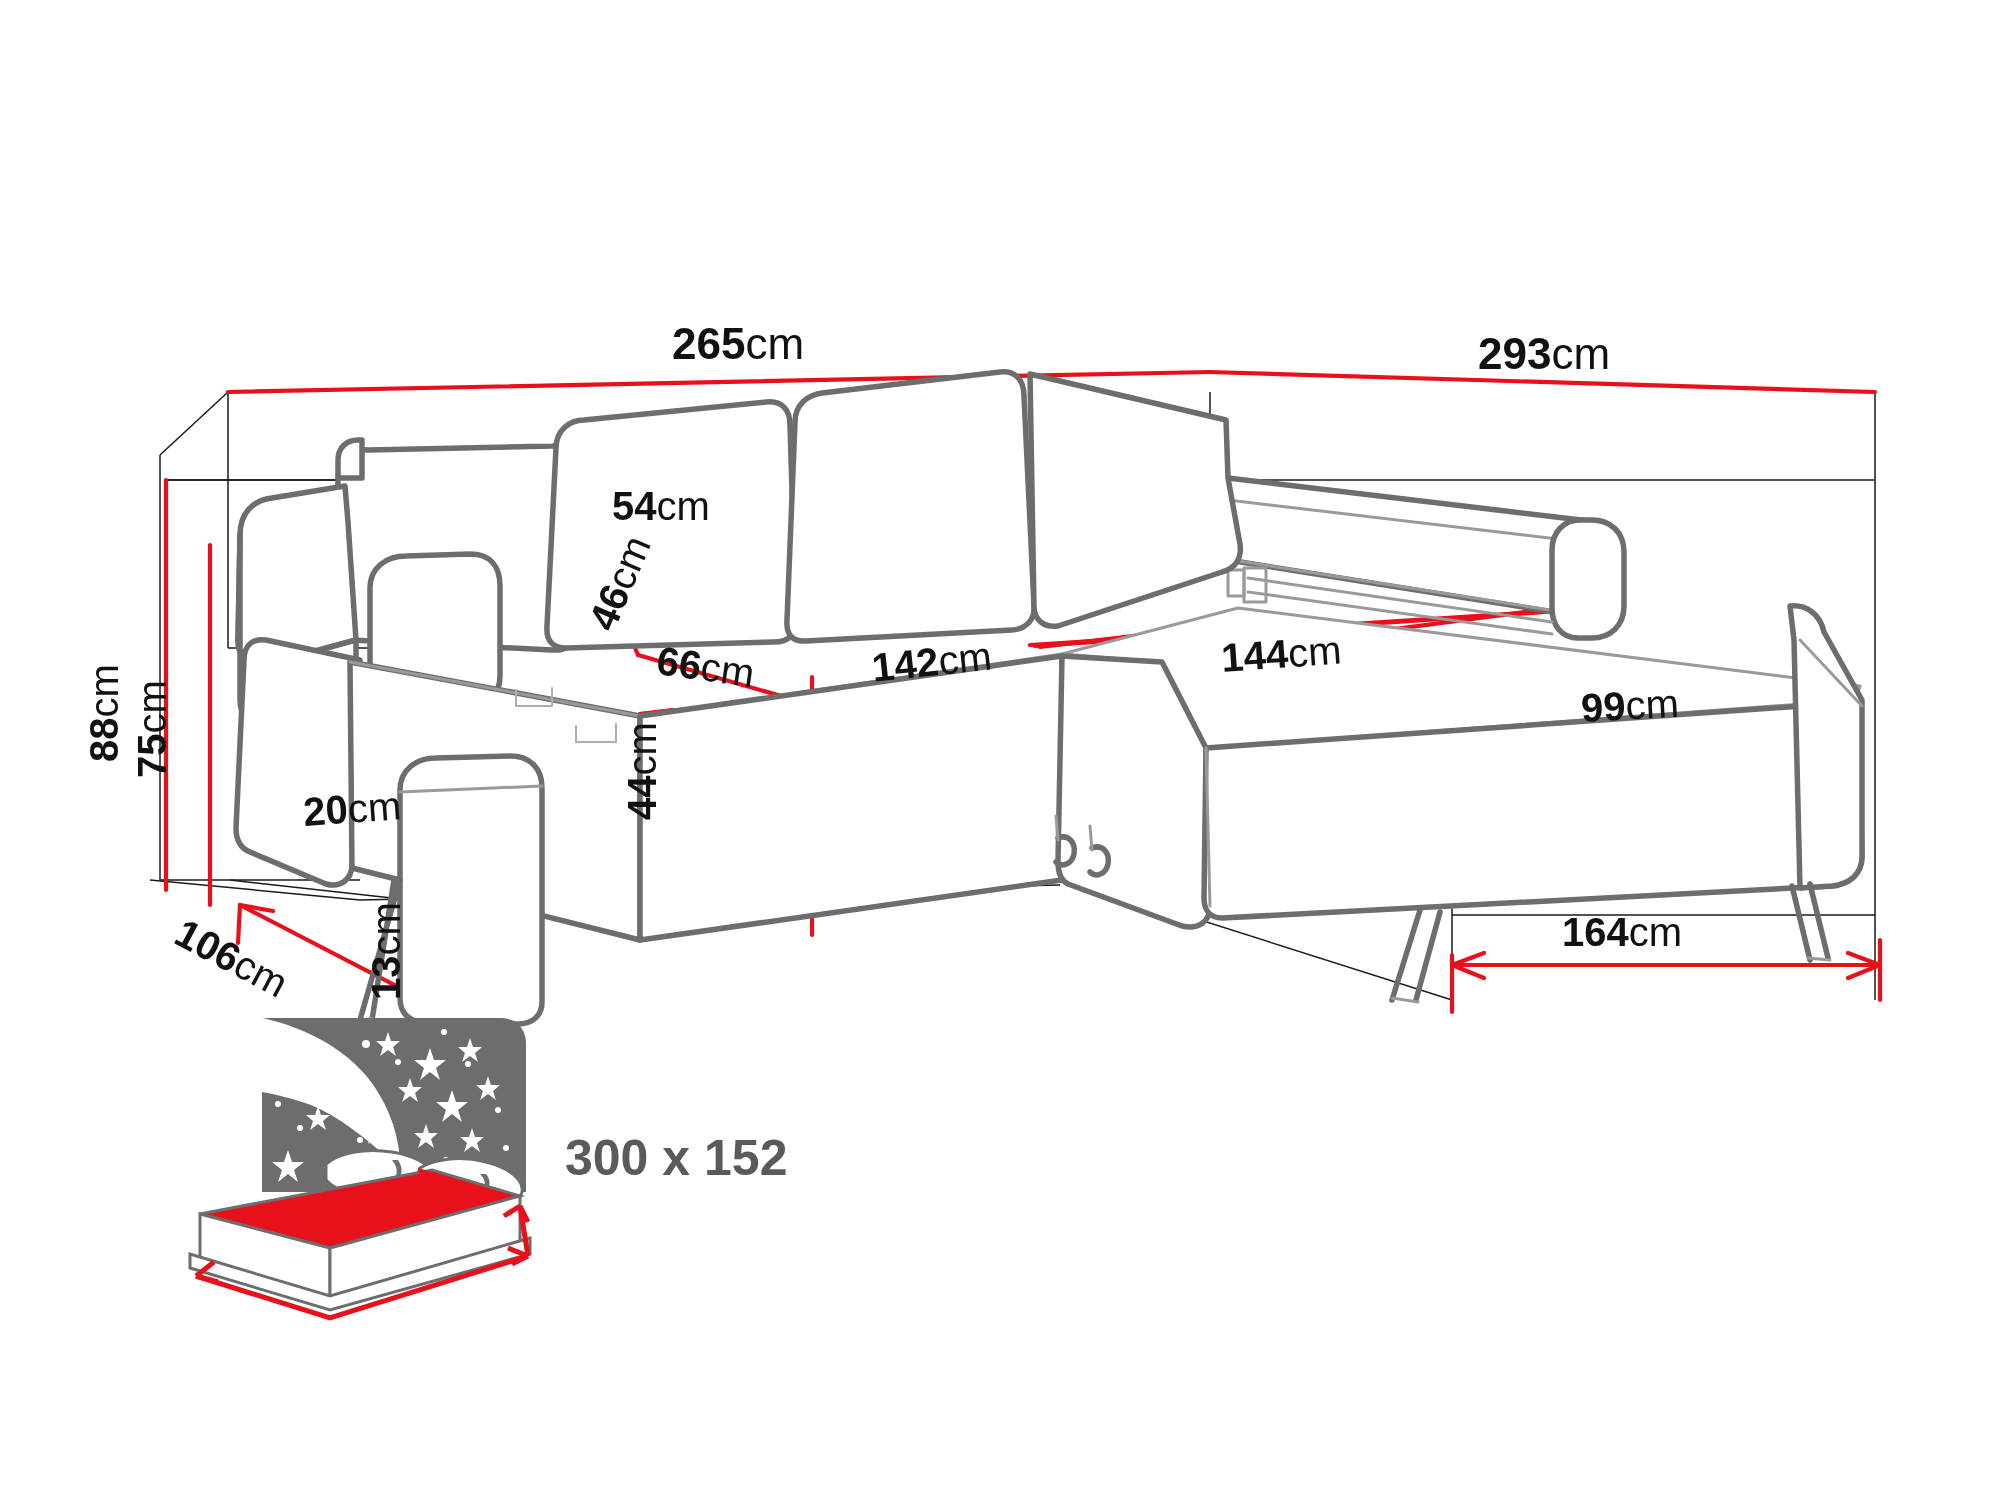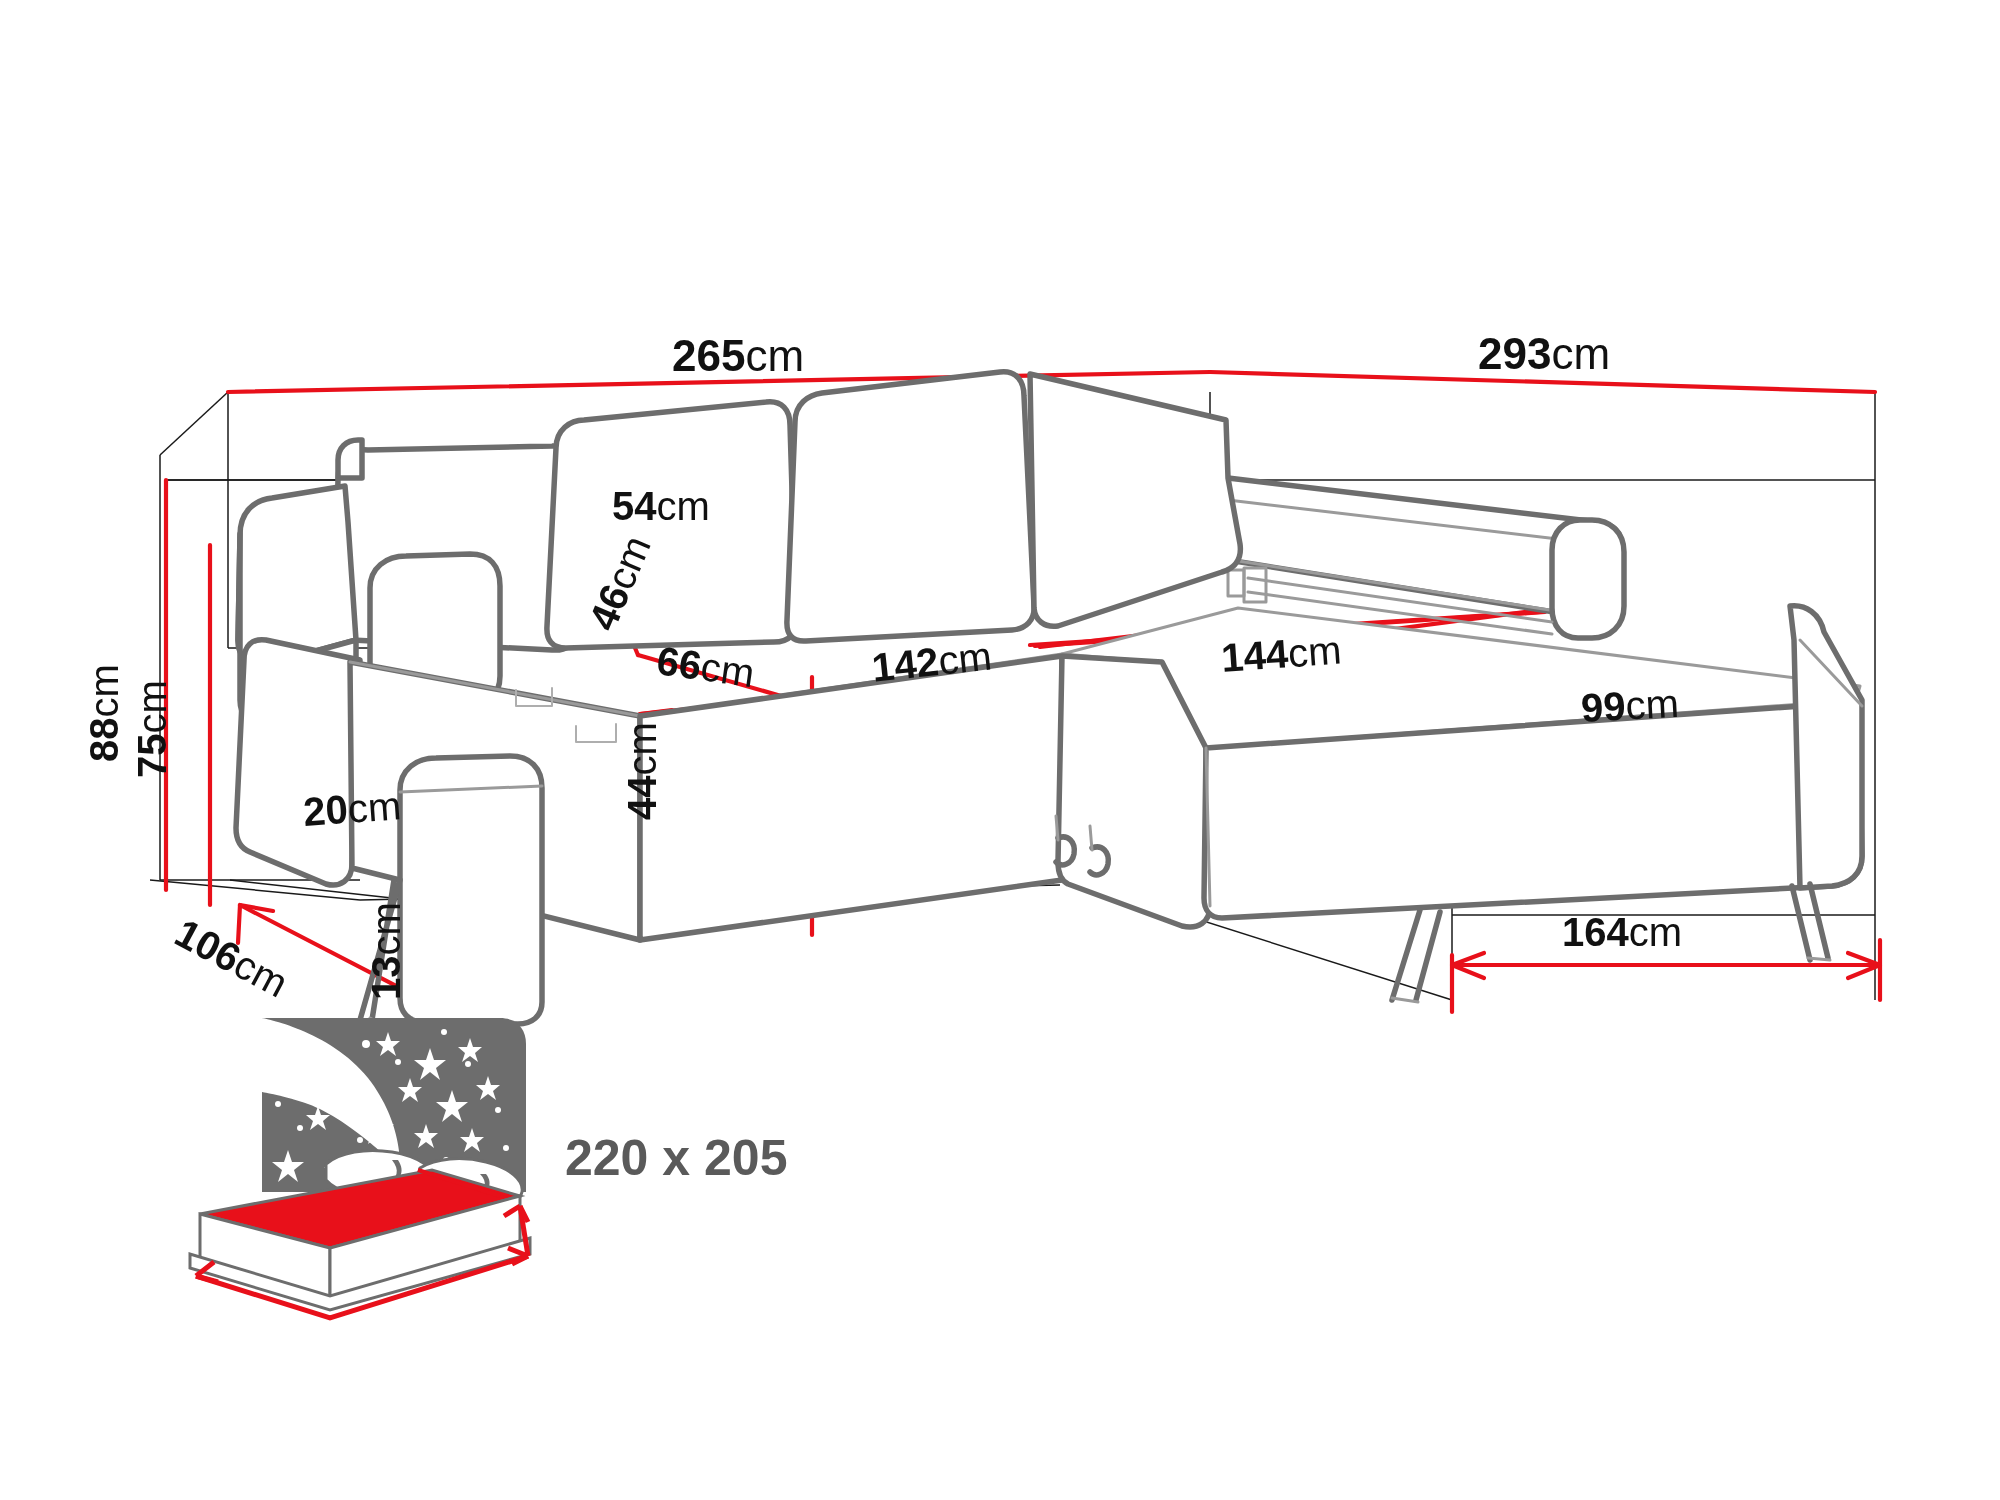--- a/index.html
+++ b/index.html
@@ -279,21 +279,21 @@
       <path fill="none" stroke="#e8101a" stroke-width="5" d="M196,1276 L330,1318 L528,1256"></path>
       <path fill="none" stroke="#e8101a" stroke-width="5" d="M520,1206 L528,1256"></path>
       <path fill="none" stroke="#e8101a" stroke-width="5" d="M196,1276 L214,1262 M196,1276 L218,1282"></path>
       <path fill="none" stroke="#e8101a" stroke-width="5" d="M528,1256 L508,1248 M528,1256 L512,1264"></path>
       <path fill="none" stroke="#e8101a" stroke-width="5" d="M520,1206 L504,1216 M520,1206 L528,1222"></path>
       <path fill="none" stroke="#e8101a" stroke-width="4" d="M418,1170 L500,1196"></path>
     </g>
 
   </svg>
 
-  <div class="lbl" style="left:672px; top:322px; font-size:44px;margin-top:12px;">
+  <div class="lbl" style="left:672px; top:322px; font-size:44px;">
     <span>265</span><span class="u">cm</span>
   </div>
 
   <div class="lbl" style="left:1478px; top:332px; font-size:44px;">
     <span>293</span><span class="u">cm</span>
   </div>
 
   <div class="lbl rot-ang" style="left:582px; top:620px; font-size:40px; transform:rotate(-67deg);">
     <span>46</span><span class="u">cm</span>
   </div>
@@ -339,15 +339,15 @@
   </div>
 
   <div class="lbl rot-ang" style="left:188px; top:912px; font-size:40px; transform:rotate(28deg);">
     <span>106</span><span class="u">cm</span>
   </div>
 
   <div class="lbl" style="left:1562px; top:912px; font-size:40px;">
     <span>164</span><span class="u">cm</span>
   </div>
 
-  <div class="lbl gray" style="left:565px; top:1133px; font-size:50px;">220 x 205</div>
+  <div class="lbl gray" style="left:565px; top:1133px; font-size:50px;">300 x 152</div>
 
 </div>
 
 </body></html>

